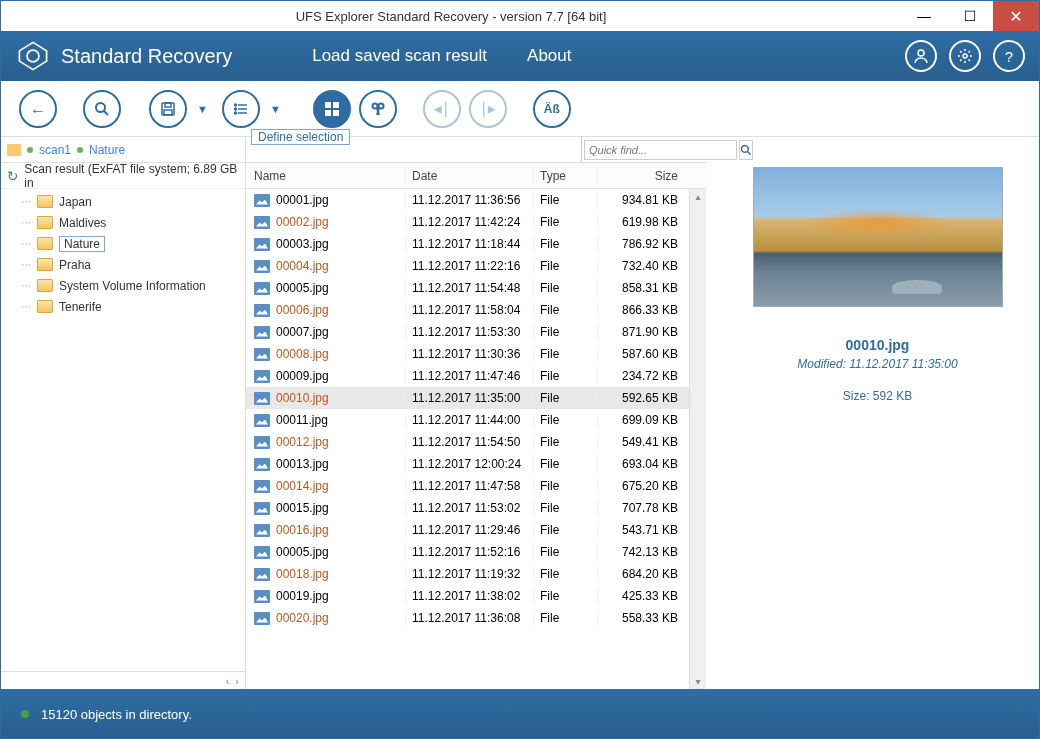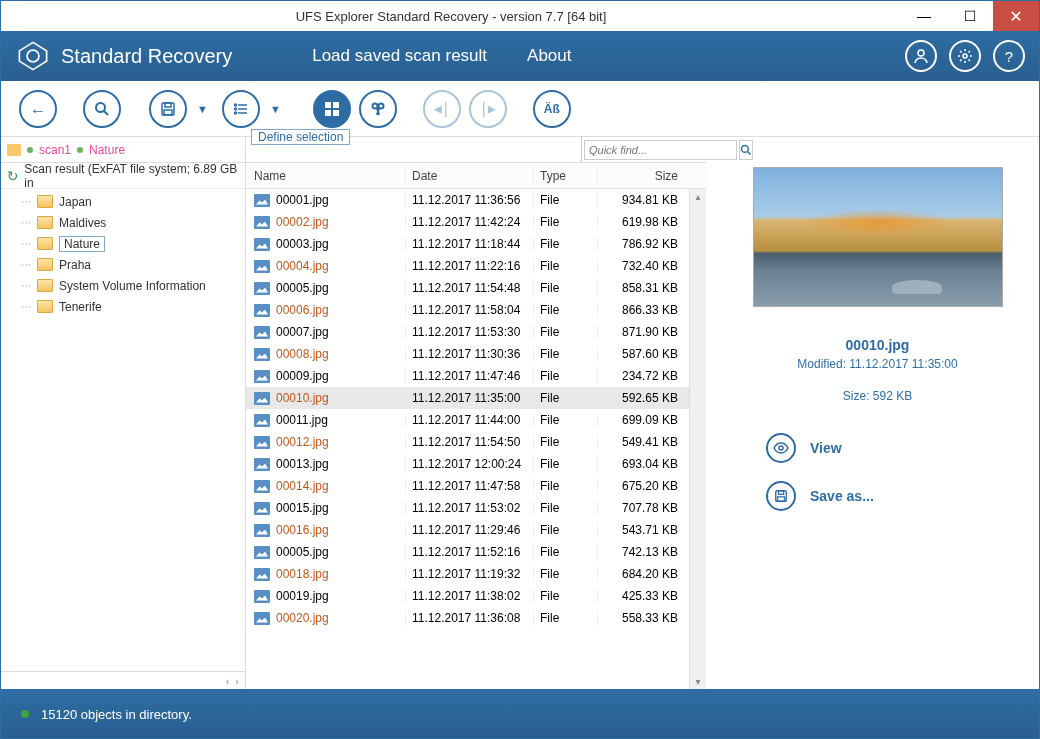--- a/index.html
+++ b/index.html
@@ -17,21 +17,21 @@
 .menu-right { margin-left: auto; display: flex; gap: 12px; }
 .round-btn { width: 32px; height: 32px; border: 2px solid #fff; border-radius: 50%; display: flex; align-items: center; justify-content: center; color: #fff; font-size: 15px; }
 .toolbar { height: 56px; background: #fff; display: flex; align-items: center; padding: 0 18px; gap: 8px; border-bottom: 1px solid #ddd; position: relative; }
 .tbtn { width: 38px; height: 38px; border: 2px solid #2e6da4; border-radius: 50%; display: flex; align-items: center; justify-content: center; color: #2e6da4; font-size: 16px; background: #fff; }
 .tbtn.filled { background: #2e6da4; color: #fff; border-color: #2e6da4; }
 .tbtn.small-gap { margin-right: 2px; }
 .t-caret { color: #2e6da4; font-size: 11px; margin-right: 6px; }
 .tooltip { position: absolute; top: 48px; left: 250px; background: #fff; border: 1px solid #7fa8cc; padding: 0 6px; font-size: 12px; color: #2e6da4; z-index: 10; }
 .content { display: flex; height: 552px; }
 .left-pane { width: 245px; border-right: 1px solid #ddd; display: flex; flex-direction: column; }
-.breadcrumb { height: 26px; border-bottom: 1px solid #ddd; display: flex; align-items: center; padding: 0 6px; font-size: 12px; gap: 6px; color: #ec4899; }
+.breadcrumb { height: 26px; border-bottom: 1px solid #ddd; display: flex; align-items: center; padding: 0 6px; font-size: 12px; gap: 6px; color: #3b82f6; }
 .bc-folder { width: 14px; height: 12px; background: #f9c96b; border-radius: 1px; }
 .bc-dot { width: 6px; height: 6px; border-radius: 50%; background: #6ab35a; }
 .scan-header { height: 26px; display: flex; align-items: center; padding: 0 4px; font-size: 12px; gap: 4px; color: #333; border-bottom: 1px solid #eee; }
 .scan-reload { width: 16px; height: 16px; color: #3a9d3a; font-size: 14px; display: flex; align-items: center; justify-content: center; }
 .tree { flex: 1; overflow: hidden; font-size: 12px; padding-top: 2px; }
 .tree-item { display: flex; align-items: center; height: 21px; padding-left: 20px; gap: 6px; color: #333; }
 .tree-dots { color: #aaa; font-size: 10px; width: 10px; text-align: center; }
 .folder-icon { width: 16px; height: 13px; background: linear-gradient(#fde4a8, #f4c55e); border: 1px solid #d8a93f; border-radius: 1px; }
 .tree-item.selected .label-box { background: #fff; border: 1px solid #7fa8cc; padding: 0 4px; }
 .left-scroll { height: 18px; border-top: 1px solid #ddd; display: flex; align-items: center; justify-content: flex-end; padding: 0 6px; font-size: 11px; color: #888; gap: 6px; }
@@ -52,21 +52,21 @@
 .file-row .col-name { display: flex; align-items: center; gap: 6px; }
 .pic-icon { width: 16px; height: 13px; background: #5a8fc4; border-radius: 1px; position: relative; }
 .pic-icon::after { content: ""; position: absolute; bottom: 2px; left: 2px; width: 12px; height: 5px; background: #fff; clip-path: polygon(0 100%, 30% 20%, 50% 60%, 75% 0, 100% 100%); }
 .file-row.odd .col-name span { color: #c0571a; }
 .file-scroll { position: absolute; right: 0; top: 0; bottom: 0; width: 17px; background: #f0f0f0; border-left: 1px solid #ddd; display: flex; flex-direction: column; align-items: center; justify-content: space-between; padding: 2px 0; color: #888; font-size: 10px; }
 .right-pane { flex: 1; padding: 30px 20px 0 30px; display: flex; flex-direction: column; align-items: center; }
 .preview-img { width: 250px; height: 140px; border: 1px solid #aaa; background: linear-gradient(to bottom, #7fb0dd 0%, #a8cce8 35%, #d9b572 38%, #b88f3e 60%, #4a5f6e 62%, #6a8294 75%, #8a9dab 100%); position: relative; overflow: hidden; }
 .preview-img::before { content: ""; position: absolute; top: 30%; left: 20%; width: 60%; height: 20%; background: radial-gradient(ellipse at center, #e89a3a 0%, transparent 70%); }
 .preview-img::after { content: ""; position: absolute; bottom: 12px; right: 60px; width: 50px; height: 14px; background: #9db0bc; border-radius: 50% 50% 4px 4px; }
 .preview-name { color: #2e6da4; font-weight: 600; font-size: 14px; margin-top: 30px; }
-.preview-meta { color: #2e6da4; font-size: 12px; margin-top: 4px; }
+.preview-meta { color: #2e6da4; font-size: 12px; margin-top: 4px; font-style: italic; }
 .preview-size { color: #2e6da4; font-size: 12px; margin-top: 18px; }
 .preview-actions { margin-top: 30px; align-self: flex-start; margin-left: 30px; }
 .paction { display: flex; align-items: center; gap: 14px; color: #2e6da4; font-size: 14px; font-weight: 600; margin-bottom: 18px; }
 .paction .pbtn { width: 30px; height: 30px; border: 2px solid #2e6da4; border-radius: 50%; display: flex; align-items: center; justify-content: center; font-size: 14px; }
 .statusbar { height: 50px; background: linear-gradient(#2e6da4, #295f8f); display: flex; align-items: center; padding: 0 20px; color: #fff; font-size: 13px; gap: 12px; }
 .status-dot { width: 8px; height: 8px; border-radius: 50%; background: #3fa33f; }
 </style>
 </head>
 <body>
 
@@ -419,41 +419,20 @@
         <span>▾</span>
       </div>
     </div>
   </div>
 
   <div class="right-pane">
     <div class="preview-img"></div>
     <div class="preview-name">00010.jpg</div>
     <div class="preview-meta">Modified: 11.12.2017 11:35:00</div>
     <div class="preview-size">Size: 592 KB</div>
-    <div class="preview-actions">
-      <div class="paction">
-        <div class="pbtn">
-            <svg width="16" height="16" viewBox="0 0 16 16" fill="none" stroke="#2e6da4" stroke-width="1.5">
-              <path d="M1 8s2.5-5 7-5 7 5 7 5-2.5 5-7 5-7-5-7-5z"></path>
-              <circle cx="8" cy="8" r="2"></circle>
-            </svg>
-          </div>
-        <span>View</span>
-      </div>
-      <div class="paction">
-        <div class="pbtn">
-            <svg width="14" height="14" viewBox="0 0 16 16" fill="none" stroke="#2e6da4" stroke-width="1.5">
-              <rect x="2" y="2" width="12" height="12" rx="1"></rect>
-              <rect x="5" y="2" width="6" height="4"></rect>
-              <rect x="4" y="9" width="8" height="5"></rect>
-            </svg>
-          </div>
-        <span>Save as...</span>
-      </div>
-    </div>
   </div>
 
 </div>
 
 <div class="statusbar">
   <div class="status-dot"></div>
   <span>15120 objects in directory.</span>
 </div>
 
 </body></html>

